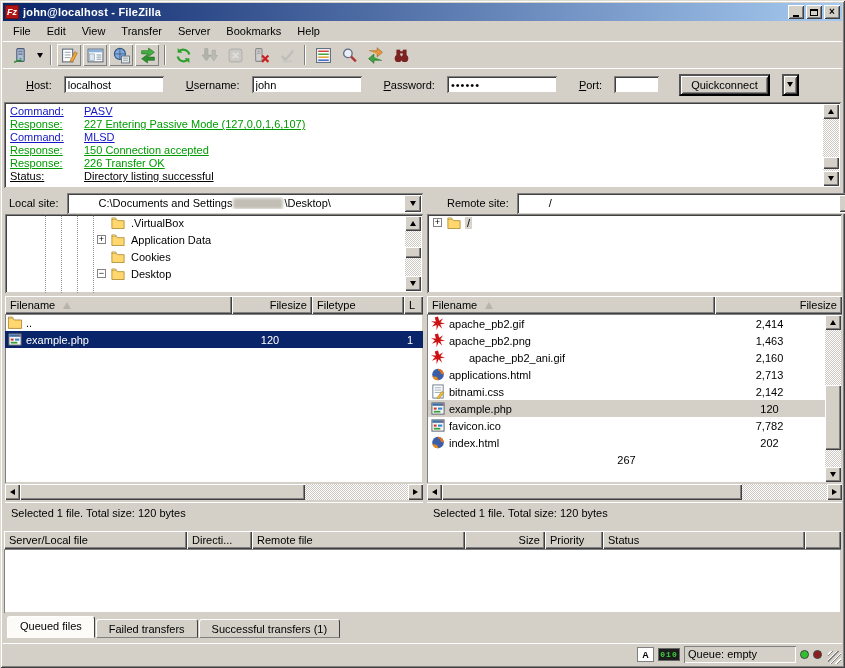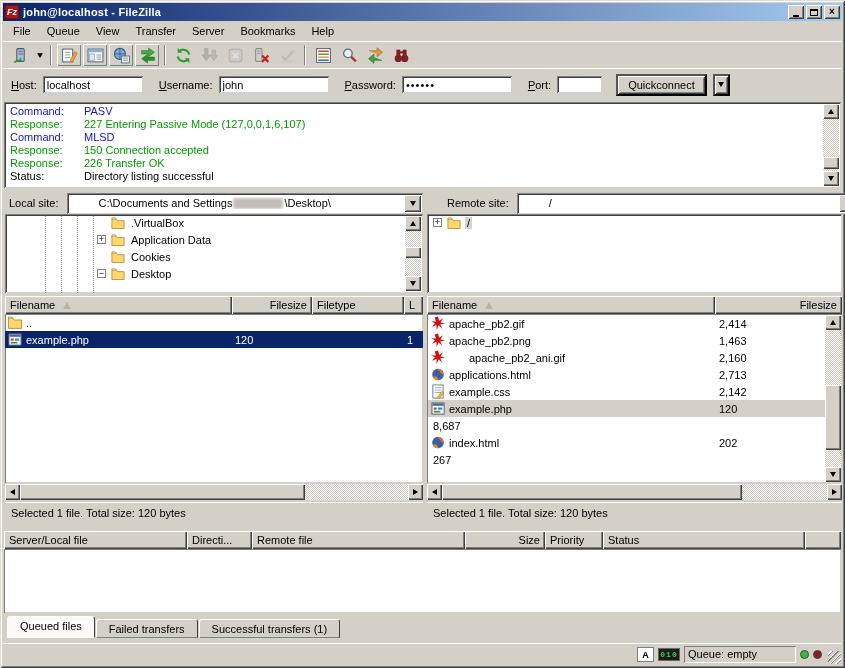--- a/index.html
+++ b/index.html
@@ -47,32 +47,32 @@
   
   .toolbar { position:absolute; top:38px; left:0; width:839px; height:27px; display:flex; align-items:center; padding-left:4px;
     border-top:1px solid #fff; }
   .tb-sep { width:2px; height:20px; margin:0 4px; border-left:1px solid #808080; border-right:1px solid #fff; }
   .tb-btn { width:24px; height:22px; display:flex; align-items:center; justify-content:center; margin:0 1px; background:transparent; border:none; padding:0; }
   .tb-btn .ic { width:17px; height:17px; display:block; }
   .tb-btn.disabled { filter:grayscale(.85) opacity(.45); }
   .tb-drop { width:13px; height:22px; display:flex; align-items:center; justify-content:center; background:transparent; border:none; }
 
   
-  .qc { position:absolute; top:65px; left:0; width:839px; height:32px; display:flex; align-items:center; gap:6px; padding-left:8px;
+  .qc { position:absolute; top:65px; left:0; width:839px; height:32px; display:flex; align-items:center; gap:12px; padding-left:23px;
     border-top:1px solid #fff; }
   .qc label { display:inline-block; }
   .qc label::first-letter { text-decoration:underline; }
   .qc-btn { height:22px; padding:0 10px; font:11px "Liberation Sans",sans-serif; display:flex; align-items:center; }
   .qc-btn::first-letter { text-decoration:underline; }
   .qc-drop { width:17px; height:22px; display:flex; align-items:center; justify-content:center; }
 
   
   .log { position:absolute; top:99px; left:1px; width:837px; height:86px; }
   .log-body { position:absolute; inset:0; padding:3px 20px 3px 6px; overflow:hidden; }
-  .log-line { display:flex; line-height:13px; white-space:nowrap; }
+  .log-line { display:flex; line-height:13px; white-space:nowrap;text-decoration:underline; }
   .log-label { width:74px; flex:none; }
   .log-line.command { color:#1515c3; }
   .log-line.response { color:#009b00; }
   .log-line.status { color:#000; }
   .vscroll { position:absolute; top:2px; right:2px; bottom:2px; width:16px; display:flex; flex-direction:column; }
   .vscroll .mid { flex:1; position:relative; }
   .vscroll .sb-btn { height:15px; width:16px; flex:none; }
   .vscroll .sb-thumb { position:absolute; left:0; width:16px; }
 
   
@@ -99,21 +99,21 @@
   
   .listhdr { position:absolute; top:293px; height:18px; display:flex; }
   .colhdr { background:#d4d0c8; box-shadow: inset 1px 1px #fff, inset -1px -1px #404040, inset -2px -2px #808080;
     padding:2px 5px; display:flex; align-items:center; white-space:nowrap; overflow:hidden; }
   .colhdr.num { justify-content:flex-end; }
   .list { position:absolute; top:311px; height:169px; background:#fff;
     box-shadow: inset 1px 1px #808080, inset -1px -1px #d4d0c8; overflow:hidden; }
   .frow { display:flex; height:17px; align-items:center; }
   .frow .name { display:flex; align-items:center; overflow:hidden; white-space:nowrap; }
   .frow .cell { white-space:nowrap; overflow:hidden; padding:0 5px; }
-  .frow .num { text-align:left; }
+  .frow .num { text-align:center; }
   .f-icon { width:16px; height:15px; flex:none; margin:0 3px 0 2px; }
   .frow.sel-active { background:#0a246a; color:#fff; }
   .frow.sel-inactive { background:#d4d0c8; }
 
   .hscroll { position:absolute; top:481px; height:16px; display:flex; }
   .hscroll .sb-btn { width:15px; height:16px; flex:none; }
   .hscroll .mid { flex:1; position:relative; }
   .hscroll .sb-thumb { position:absolute; top:0; height:16px; }
 
   .pane-status { position:absolute; top:499px; height:20px; padding:4px 6px; border-top:1px solid #fff; white-space:nowrap; }
@@ -156,21 +156,21 @@
           </span>
       <span class="winbtn raised">
             <span class="glyph-max"></span>
           </span>
       <span class="winbtn raised" style="font-weight:bold;">×</span>
     </span>
   </div>
 
   <div class="menubar">
     <span class="menu-item">File</span>
-    <span class="menu-item">Queue</span>
+    <span class="menu-item">Edit</span>
     <span class="menu-item">View</span>
     <span class="menu-item">Transfer</span>
     <span class="menu-item">Server</span>
     <span class="menu-item">Bookmarks</span>
     <span class="menu-item">Help</span>
   </div>
 
   <div class="toolbar">
     <button class="tb-btn">
           <span class="ic"><svg viewBox="0 0 16 16" width="100%" height="100%" preserveAspectRatio="xMidYMid meet">
@@ -529,40 +529,51 @@
           </div>
       <div class="frow">
             <span class="name" style="width:286px;">
               <span class="f-icon"><svg viewBox="0 0 16 16" width="100%" height="100%" preserveAspectRatio="xMidYMid meet">
                   <rect x="2.5" y="1" width="11" height="14" fill="#fff" stroke="#6b7b8b"></rect>
                   <line x1="4.5" y1="4" x2="11.5" y2="4" stroke="#99aabb"></line>
                   <line x1="4.5" y1="6.5" x2="11.5" y2="6.5" stroke="#99aabb"></line>
                   <line x1="4.5" y1="9" x2="11.5" y2="9" stroke="#99aabb"></line>
                   <path d="M6.8 14.8 l5.4 -7 2 1.5 -5.4 7 z" fill="#f0c030" stroke="#9b7a1f" stroke-width="0.6"></path>
                 </svg></span>
-              <span>example.css</span>
+              <span>bitnami.css</span>
             </span>
             <span class="cell num" style="flex:1;">2,142</span>
           </div>
       <div class="frow sel-inactive">
             <span class="name" style="width:286px;">
               <span class="f-icon"><svg viewBox="0 0 16 16" width="100%" height="100%" preserveAspectRatio="xMidYMid meet">
                   <rect x="1.5" y="2" width="13" height="12" fill="#f4f4f4" stroke="#55606b"></rect>
                   <rect x="2" y="2.5" width="12" height="2.6" fill="#3a6ea5"></rect>
                   <circle cx="12.8" cy="3.8" r="0.9" fill="#dd4444"></circle>
                   <rect x="3.5" y="7" width="3" height="2.2" fill="#cc3333"></rect>
                   <rect x="8" y="7" width="4.5" height="2.2" fill="#3388cc"></rect>
                   <rect x="3.5" y="10.5" width="7" height="1.8" fill="#33a033"></rect>
                 </svg></span>
               <span>example.php</span>
             </span>
             <span class="cell num" style="flex:1;">120</span>
           </div>
       <div class="frow">
-            <span class="cell num" style="flex:1;">8,687</span>
+            <span class="name" style="width:286px;">
+              <span class="f-icon"><svg viewBox="0 0 16 16" width="100%" height="100%" preserveAspectRatio="xMidYMid meet">
+                  <rect x="1.5" y="2" width="13" height="12" fill="#f4f4f4" stroke="#55606b"></rect>
+                  <rect x="2" y="2.5" width="12" height="2.6" fill="#3a6ea5"></rect>
+                  <circle cx="12.8" cy="3.8" r="0.9" fill="#dd4444"></circle>
+                  <rect x="3.5" y="7" width="3" height="2.2" fill="#cc3333"></rect>
+                  <rect x="8" y="7" width="4.5" height="2.2" fill="#3388cc"></rect>
+                  <rect x="3.5" y="10.5" width="7" height="1.8" fill="#33a033"></rect>
+                </svg></span>
+              <span>favicon.ico</span>
+            </span>
+            <span class="cell num" style="flex:1;">7,782</span>
           </div>
       <div class="frow">
             <span class="name" style="width:286px;">
               <span class="f-icon"><svg viewBox="0 0 16 16" width="100%" height="100%" preserveAspectRatio="xMidYMid meet">
                   <circle cx="8" cy="8" r="6.2" fill="#3a5fa8"></circle>
                   <path d="M8 1.8 a6.2 6.2 0 0 1 6.2 6.2 l-3.2 -0.8 a3.4 3.4 0 0 0 -3 -3.4 z" fill="#e8721a"></path>
                   <path d="M2 9.8 a6.2 6.2 0 0 0 6.8 4.2 l-2.2 -3.6 z" fill="#e8891a"></path>
                 </svg></span>
               <span>index.html</span>
             </span>

